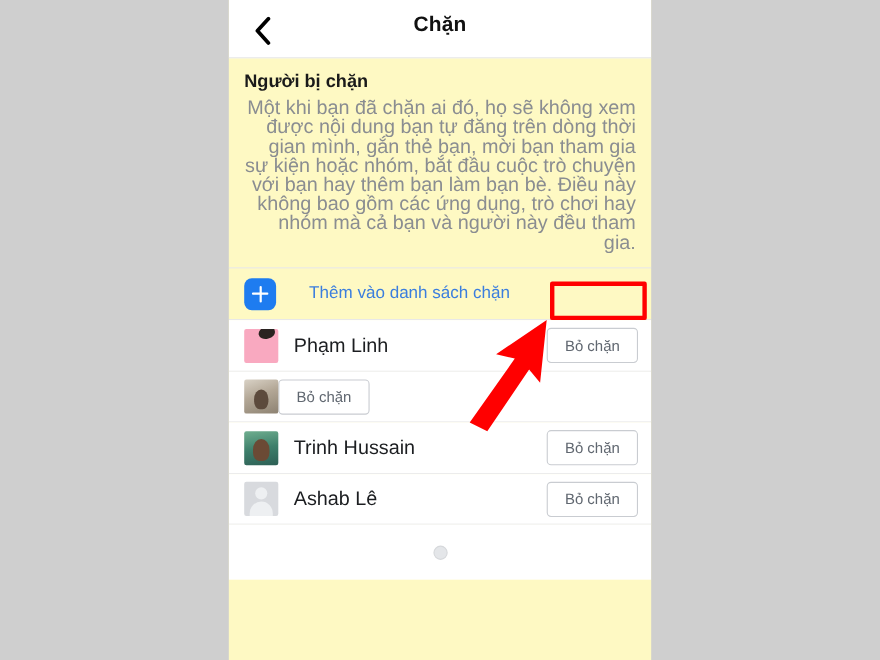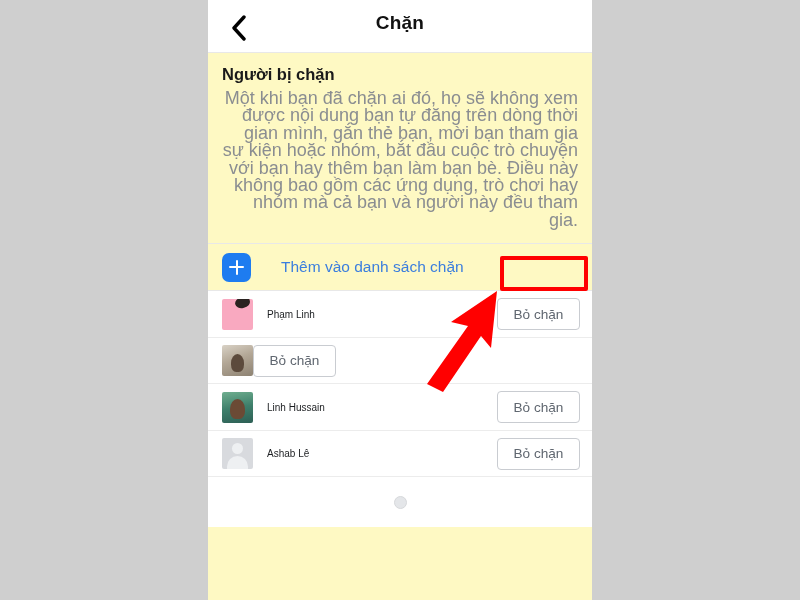--- a/index.html
+++ b/index.html
@@ -134,21 +134,21 @@
     width:11px; height:11px; margin-left:-5.5px;
     background:#eef0f2; border-radius:50%;
   }
   .avatar.silhouette::after {
     content:""; position:absolute; left:50%; top:18px;
     width:21px; height:17px; margin-left:-10.5px;
     background:#eef0f2; border-radius:11px 11px 0 0;
   }
   .user-name {
     margin-left: 14px;
-    font-size: 10px;
+    font-size: 18px;
     color: #1c1e21;
     flex: 1 1 auto;
   }
   .unblock-btn {
     flex: 0 0 auto;
     min-width: 83px;
     height: 32px;
     padding: 0 9px;
     border: 1px solid #c9ccd1;
     border-radius: 4px;
@@ -222,21 +222,21 @@
       <button class="unblock-btn">Bỏ chặn</button>
     </div>
 
     <div class="user-row">
       <span class="avatar beige"></span>
       <button class="unblock-btn">Bỏ chặn</button>
     </div>
 
     <div class="user-row">
       <span class="avatar teal"></span>
-      <span class="user-name">Linh Hussain</span>
+      <span class="user-name">Trinh Hussain</span>
       <button class="unblock-btn">Bỏ chặn</button>
     </div>
 
     <div class="user-row">
       <span class="avatar silhouette"></span>
       <span class="user-name">Ashab Lê</span>
       <button class="unblock-btn">Bỏ chặn</button>
     </div>
 
     <div class="loading-area">

